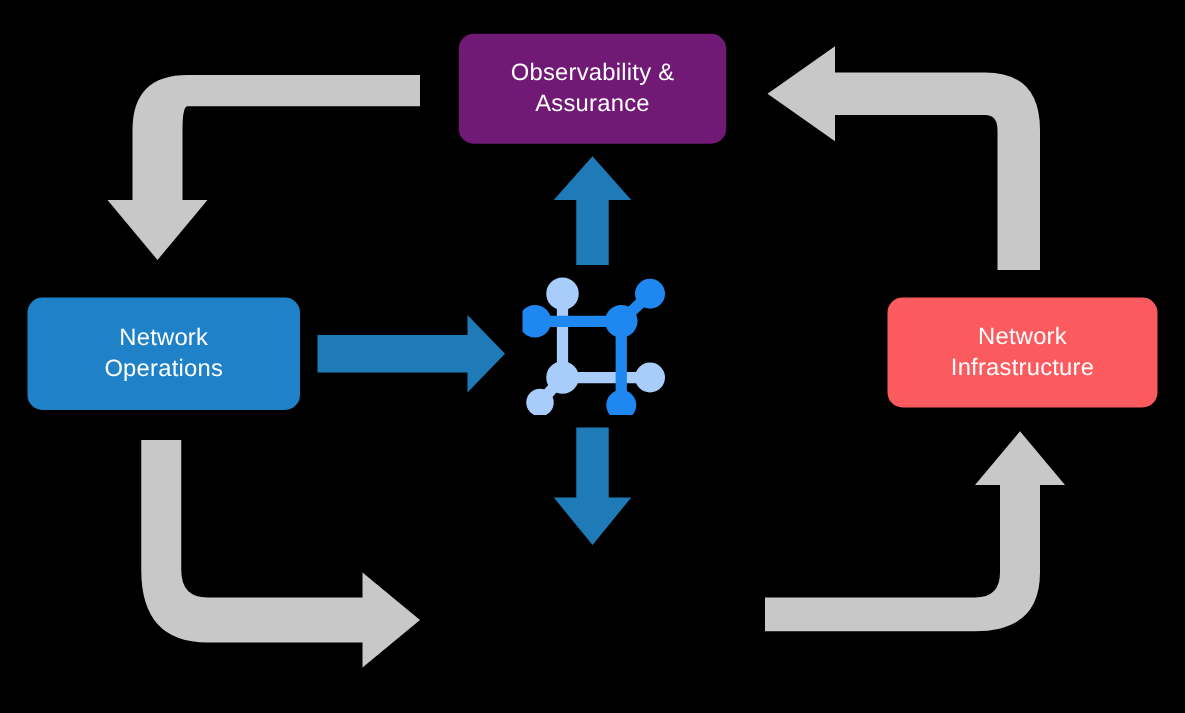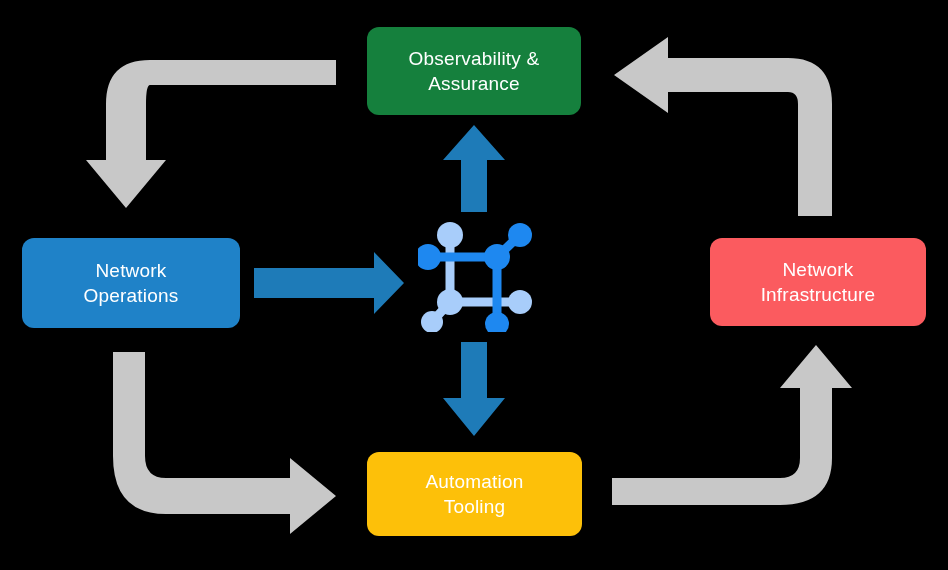--- a/index.html
+++ b/index.html
@@ -200,25 +200,23 @@
     </g>
 
     <g fill="#1E88F0">
       <circle cx="10" cy="37" r="13"></circle>
       <circle cx="79" cy="37" r="13"></circle>
       <circle cx="102" cy="15" r="12"></circle>
       <circle cx="79" cy="104" r="12"></circle>
     </g>
   </svg>
 
-  <div class="node-box" id="box-observability" style="background: #15803d; color: rgb(255, 255, 255);">Observability &amp;
+  <div class="node-box" id="box-observability" style="background: #701a75; color: rgb(255, 255, 255);">Observability &amp;
 Assurance</div>
 
   <div class="node-box" id="box-network-operations" style="background: rgb(31, 130, 200); color: rgb(255, 255, 255);">Network
 Operations</div>
 
   <div class="node-box" id="box-network-infrastructure" style="background: rgb(251, 91, 95); color: rgb(255, 255, 255);">Network
 Infrastructure</div>
 
-  <div class="node-box" id="box-automation-tooling" style="background: rgb(253, 192, 9); color: rgb(255, 255, 255);">Automation
-Tooling</div>
 
 </div>
 
 </body></html>

